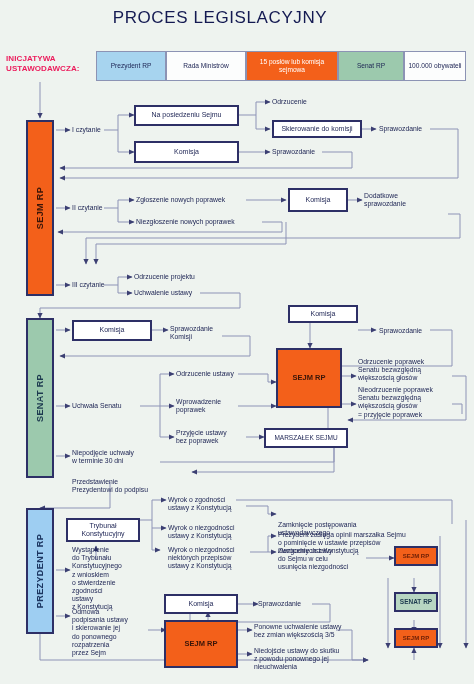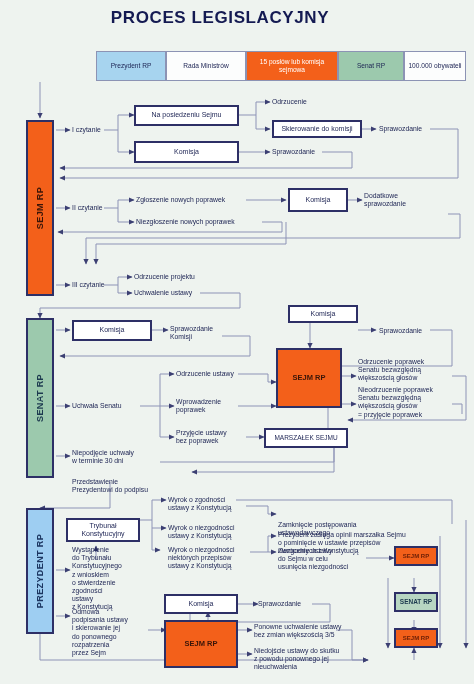--- a/index.html
+++ b/index.html
@@ -1,21 +1,21 @@
 <!DOCTYPE html>
 <html><head>
 <meta charset="utf-8">
 <style>
   html,body{margin:0;padding:0;background:#ffffff;}
   body{font-family:"Liberation Sans","DejaVu Sans",sans-serif;}
   #page{position:relative;width:474px;height:684px;background:#eef3ef;overflow:hidden;}
   #canvas{position:absolute;left:0;top:0;width:474px;height:684px;}
 
   .ttl{position:absolute;left:0;top:8px;width:440px;text-align:center;
-       font-size:17px;font-weight:bold;color:#141a52;letter-spacing:.6px;}
+       font-size:17px;font-weight:normal;color:#141a52;letter-spacing:.6px;}
 
   .initlbl{position:absolute;left:6px;top:54px;width:86px;font-size:8px;font-weight:bold;
            color:#ec1c5c;line-height:10px;letter-spacing:.1px;}
 
   .ibar{position:absolute;top:51px;height:30px;border:1px solid #8c93b4;box-sizing:border-box;
         display:flex;align-items:center;justify-content:center;text-align:center;
         font-size:6.6px;line-height:8px;color:#1b2252;padding:0 1px;}
   .ibar.blue{background:#a7d4ef;}
   .ibar.white{background:#fcfdfd;}
   .ibar.orange{background:#f3601a;color:#ffffff;}
@@ -138,20 +138,22 @@
       <path d="M148,630 L166,630" marker-end="url(#ar)"></path>
       <path d="M238,630 L252,630" marker-end="url(#ar)"></path>
       <path d="M238,654 L252,654" marker-end="url(#ar)"></path>
       <path d="M336,630 L352,630 L352,660 L368,660" marker-end="url(#ar)"></path>
       <path d="M40,634 L40,660 L368,660" marker-end="url(#ar)"></path>
     </g>
   </svg>
 
   <div class="ttl">PROCES LEGISLACYJNY</div>
 
+  <div class="initlbl">INICJATYWA
+USTAWODAWCZA:</div>
 
   <div class="ibar blue" style="left:96px;width:70px;">Prezydent RP</div>
   <div class="ibar white" style="left:166px;width:80px;">Rada Ministrów</div>
   <div class="ibar orange" style="left:246px;width:92px;">15 posłów
 lub komisja sejmowa</div>
   <div class="ibar green" style="left:338px;width:66px;">Senat RP</div>
   <div class="ibar white" style="left:404px;width:62px;">100.000
 obywateli</div>
 
   <div class="col sejm" style="left:26px;top:120px;width:28px;height:176px;">

